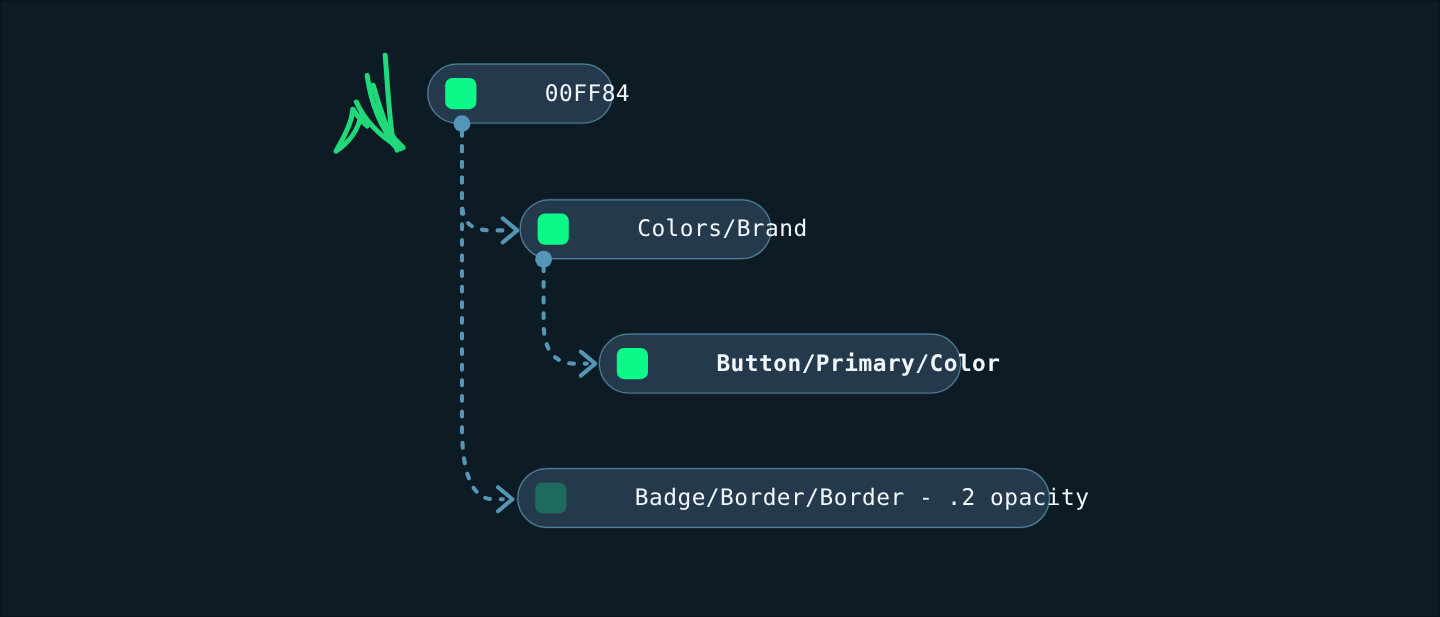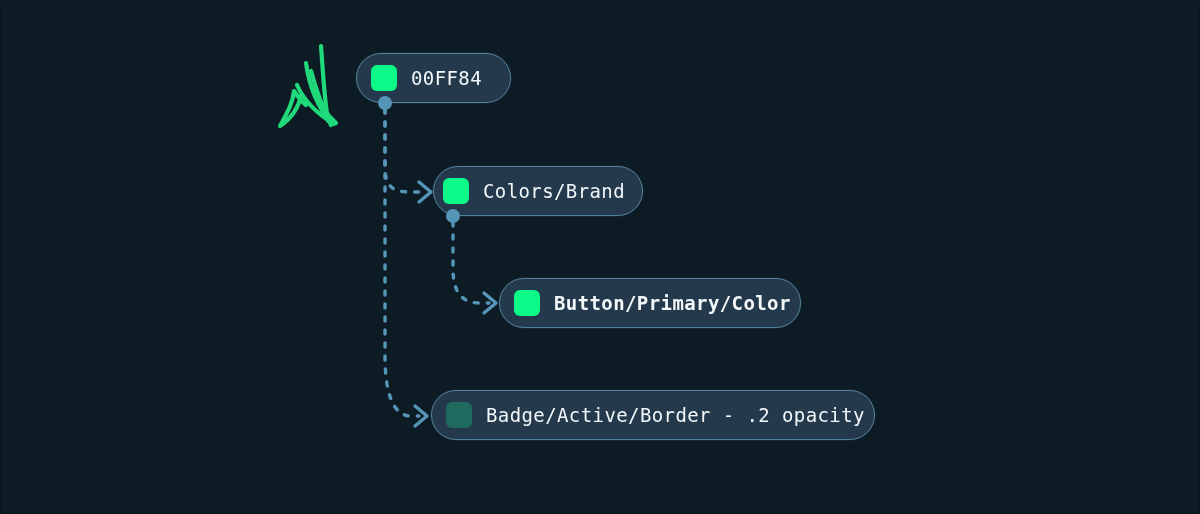--- a/index.html
+++ b/index.html
@@ -39,20 +39,21 @@
     position: absolute;
     display: flex;
     align-items: center;
     height: 50px;
     box-sizing: border-box;
     background: #24394b;
     border: 1px solid #4f7f99;
     border-radius: 25px;
     padding: 0 22px 0 14px;
     box-shadow: 0 0 0 0.5px rgba(110,170,200,0.18);
+    gap: 43px;
   }
   .swatch {
     width: 26px;
     height: 26px;
     border-radius: 6px;
     flex: 0 0 auto;
     margin-right: 14px;
   }
   .node-label {
     color: #f2f7fa;
@@ -98,29 +99,29 @@
       <path d="M414 405 L426 415 L414 425"></path>
     </g>
   </svg>
 
   <div class="node" style="left:355px; top:52px; width:155px;">
     <div class="swatch" style="background:#0cf98a;"></div>
     <span class="node-label">00FF84</span>
   </div>
   <div class="port-dot" style="left:377px; top:95px;"></div>
 
-  <div class="node" style="left:432px; top:165px; width:210px;justify-content:center;">
+  <div class="node" style="left:432px; top:165px; width:210px;">
     <div class="swatch" style="background:#0cf98a;"></div>
     <span class="node-label">Colors/Brand</span>
   </div>
   <div class="port-dot" style="left:445px; top:208px;"></div>
 
   <div class="node" style="left:498px; top:277px; width:302px;font-weight:bold;">
     <div class="swatch" style="background:#0cf98a;"></div>
     <span class="node-label">Button/Primary/Color</span>
   </div>
 
   <div class="node" style="left:430px; top:389px; width:444px;">
     <div class="swatch" style="background:#1e6a5e;"></div>
-    <span class="node-label">Badge/Active/Border - .2 opacity</span>
+    <span class="node-label">Badge/Border/Border - .2 opacity</span>
   </div>
 
 </div>
 
 </body></html>

